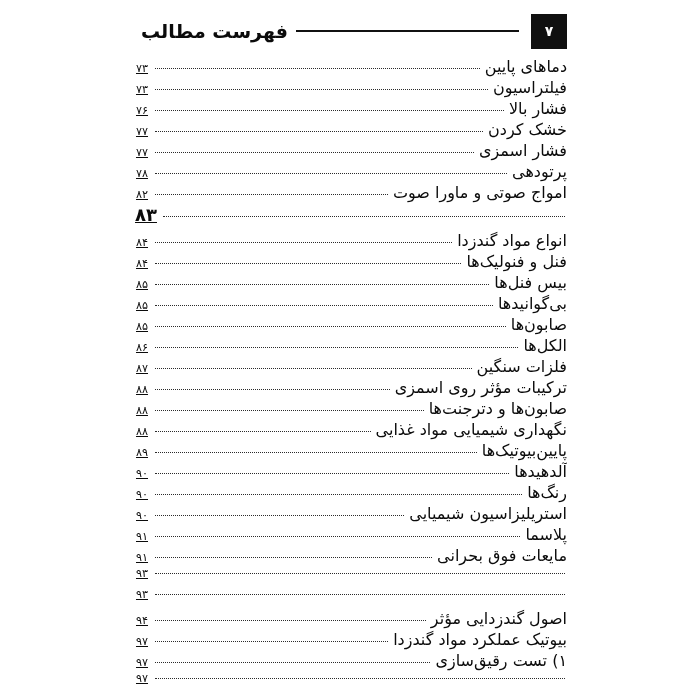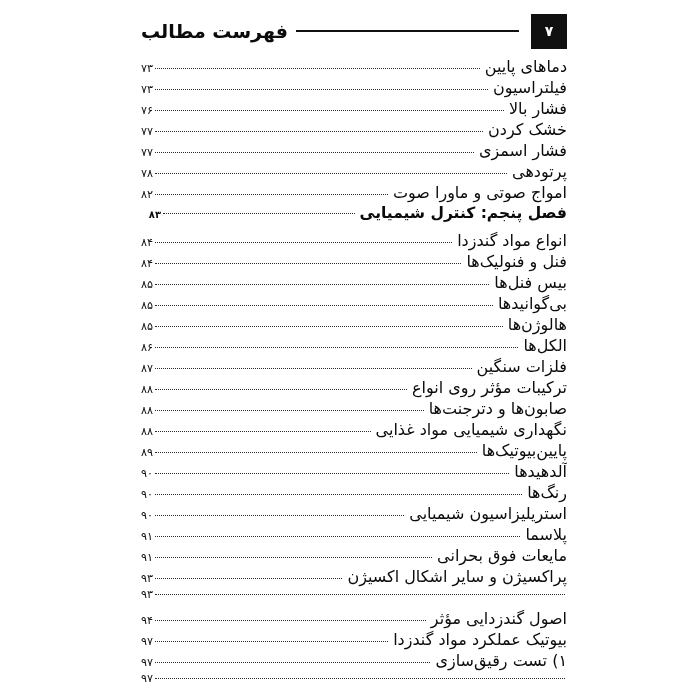--- a/index.html
+++ b/index.html
@@ -85,36 +85,37 @@
     border-bottom: 1px dotted #2b2b2b;
     position: relative;
     top: -3px;
     margin: 0 2px;
     min-width: 10px;
   }
   .toc-page {
     font-size: 11.2px;
     flex: 0 0 auto;
     min-width: 22px;
-    text-align: right;
+    text-align: center;
     direction: ltr;
     unicode-bidi: isolate;
+    text-decoration: underline;
   }
 
   
   .toc-row.chapter {
     height: 27px;
   }
   .toc-row.chapter .toc-label {
     font-size: 15.5px;
     font-weight: bold;
     letter-spacing: 0.2px;
   }
   .toc-row.chapter .toc-page {
-    font-size: 10px;
+    font-size: 18px;
     font-weight: bold;
     min-width: 30px;
   }
   .toc-row.chapter .toc-leader {
     top: -4px;
     border-bottom: 1px dotted #2b2b2b;
   }
 </style>
 </head>
 <body>
@@ -157,21 +158,20 @@
         <span class="toc-label">پرتودهی</span>
         <span class="toc-leader"></span>
         <span class="toc-page">۷۸</span>
       </div>
       <div class="toc-row">
         <span class="toc-label">امواج صوتی و ماورا صوت</span>
         <span class="toc-leader"></span>
         <span class="toc-page">۸۲</span>
       </div>
       <div class="toc-row chapter">
-        <span class="toc-label">فصل پنجم: کنترل شیمیایی</span>
         <span class="toc-leader"></span>
         <span class="toc-page">۸۳</span>
       </div>
       <div class="toc-row">
         <span class="toc-label">انواع مواد گندزدا</span>
         <span class="toc-leader"></span>
         <span class="toc-page">۸۴</span>
       </div>
       <div class="toc-row">
         <span class="toc-label">فنل و فنولیک‌ها</span>
@@ -182,36 +182,36 @@
         <span class="toc-label">بیس فنل‌ها</span>
         <span class="toc-leader"></span>
         <span class="toc-page">۸۵</span>
       </div>
       <div class="toc-row">
         <span class="toc-label">بی‌گوانیدها</span>
         <span class="toc-leader"></span>
         <span class="toc-page">۸۵</span>
       </div>
       <div class="toc-row">
-        <span class="toc-label">هالوژن‌ها</span>
+        <span class="toc-label">صابون‌ها</span>
         <span class="toc-leader"></span>
         <span class="toc-page">۸۵</span>
       </div>
       <div class="toc-row">
         <span class="toc-label">الکل‌ها</span>
         <span class="toc-leader"></span>
         <span class="toc-page">۸۶</span>
       </div>
       <div class="toc-row">
         <span class="toc-label">فلزات سنگین</span>
         <span class="toc-leader"></span>
         <span class="toc-page">۸۷</span>
       </div>
       <div class="toc-row">
-        <span class="toc-label">ترکیبات مؤثر روی انواع</span>
+        <span class="toc-label">ترکیبات مؤثر روی اسمزی</span>
         <span class="toc-leader"></span>
         <span class="toc-page">۸۸</span>
       </div>
       <div class="toc-row">
         <span class="toc-label">صابون‌ها و دترجنت‌ها</span>
         <span class="toc-leader"></span>
         <span class="toc-page">۸۸</span>
       </div>
       <div class="toc-row">
         <span class="toc-label">نگهداری شیمیایی مواد غذایی</span>
@@ -242,21 +242,20 @@
         <span class="toc-label">پلاسما</span>
         <span class="toc-leader"></span>
         <span class="toc-page">۹۱</span>
       </div>
       <div class="toc-row">
         <span class="toc-label">مایعات فوق بحرانی</span>
         <span class="toc-leader"></span>
         <span class="toc-page">۹۱</span>
       </div>
       <div class="toc-row">
-        <span class="toc-label">پراکسیژن و سایر اشکال اکسیژن</span>
         <span class="toc-leader"></span>
         <span class="toc-page">۹۳</span>
       </div>
       <div class="toc-row">
         <span class="toc-leader"></span>
         <span class="toc-page">۹۳</span>
       </div>
       <div class="toc-row">
         <span class="toc-label">اصول گندزدایی مؤثر</span>
         <span class="toc-leader"></span>

